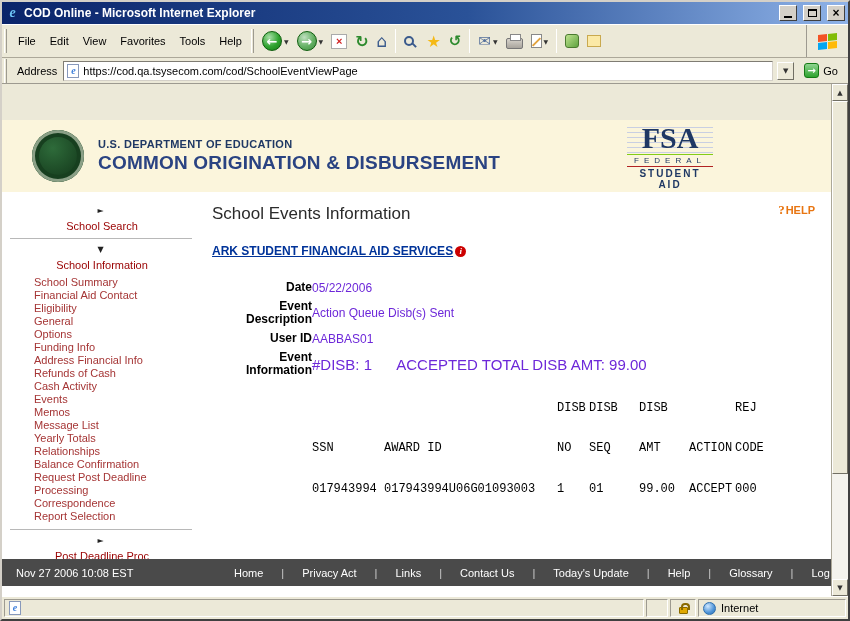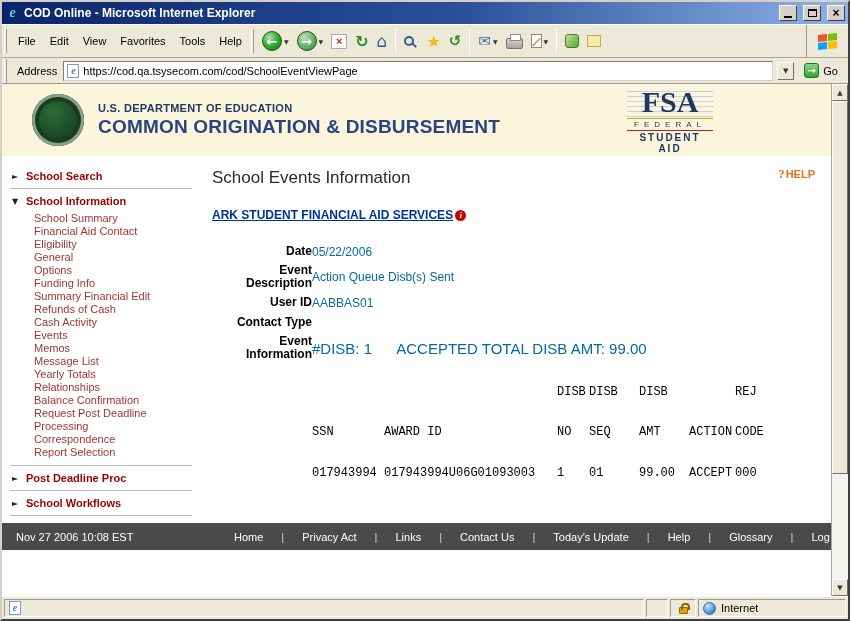--- a/index.html
+++ b/index.html
@@ -64,21 +64,21 @@
     font-style:italic; font-weight:bold; color:#3C7EDB; font-size:10px; line-height:12px; text-align:center; }
   .addr-field input { border:none; outline:none; flex:1; font-size:11px; font-family:"Liberation Sans",sans-serif; background:transparent; }
   .addr-drop { width:17px; height:18px; background:#ECE9D8; border:1px solid; border-color:#fff #716F64 #716F64 #fff;
     font-size:7px; color:#333; display:flex; align-items:center; justify-content:center; cursor:pointer; }
   .go-btn { display:flex; align-items:center; gap:4px; padding:2px 6px; font-size:11px; cursor:pointer; }
   .ico-go { width:15px; height:15px; border-radius:3px; background:linear-gradient(#8FD48F,#2FA32F); border:1px solid #157A15;
     color:#fff; font-size:10px; font-weight:bold; display:flex; align-items:center; justify-content:center; }
 
   
   .content { flex:1; display:flex; min-height:0; }
-  .page { flex:1; display:flex; flex-direction:column; background:#fff; overflow:hidden; }
+  .page { flex:1; display:flex; flex-direction:column; background:#fff; overflow:hidden;margin-top:36px; }
 
   .banner { flex:0 0 72px; background:#FBF5DC; display:flex; align-items:center; padding:0 0 0 30px; }
   .seal { width:52px; height:52px; border-radius:50%; background:radial-gradient(circle at 40% 35%, #2E6B3A, #173F1F 70%);
     box-shadow:inset 0 0 0 3px rgba(235,240,220,.55), inset 0 0 0 7px rgba(23,63,31,1); margin-right:14px; flex:0 0 auto; }
   .dept { display:flex; flex-direction:column; gap:2px; }
   .dept-line1 { font-size:11px; font-weight:bold; color:#1F3864; letter-spacing:.3px; }
   .dept-line2 { font-size:19px; font-weight:bold; color:#2A4382; letter-spacing:.2px; }
   .fsa { margin-left:auto; margin-right:118px; text-align:center; width:86px; }
   .fsa-top { font-family:"Liberation Serif",serif; font-weight:bold; font-size:30px; line-height:30px; color:#1F3864;
     background:repeating-linear-gradient(to bottom, transparent 0 4px, #C9CFE2 4px 5px); }
@@ -88,42 +88,42 @@
 
   .navbar { flex:0 0 19px; background:#003399; display:flex; }
   .nav-tab { flex:1; text-align:center; color:#fff; font-weight:bold; font-size:11px; line-height:19px; cursor:pointer; }
   .nav-tab.active { background:#E8810D; }
 
   .page-body { flex:0 0 367px; display:flex; overflow:hidden; }
 
   
   .sidebar { flex:0 0 200px; padding:12px 0 0 8px; font-size:11px; }
   .side-section { border-bottom:1px solid #B8B8B8; width:182px; padding-bottom:4px; margin-bottom:4px; }
-  .side-header { color:#990000; font-weight:bold; display:flex; align-items:center; gap:5px; padding:2px 0 2px 2px; cursor:pointer; }
+  .side-header { color:#990000; font-weight:normal; display:flex; align-items:center; gap:5px; padding:2px 0 2px 2px; cursor:pointer;flex-direction:column; }
   .arrow { font-family:"DejaVu Sans",sans-serif; font-size:8px; color:#222; width:9px; }
   .arrow.right::after { content:"►"; }
   .arrow.down::after { content:"▼"; }
   .side-items { padding:3px 0 2px 24px; }
   .side-item { color:#A53535; line-height:13px; cursor:pointer; white-space:nowrap; }
 
   
   .main { flex:1; padding:12px 16px 0 10px; min-width:0; }
   .main-top { display:flex; justify-content:space-between; align-items:flex-start; }
   .page-title { font-size:17px; color:#2B2B2B; }
   .help-link { color:#E87511; font-weight:bold; font-size:11px; cursor:pointer; display:flex; align-items:flex-start; gap:1px; }
   .help-q { font-family:"Liberation Serif",serif; font-size:13px; line-height:11px; }
   .school-link-row { margin-top:20px; display:flex; align-items:center; gap:2px; }
   .school-link { color:#003399; font-weight:bold; font-size:12px; text-decoration:underline; cursor:pointer; }
   .info-icon { width:11px; height:11px; border-radius:50%; background:#CC0000; color:#fff; font-family:"Liberation Serif",serif;
     font-weight:bold; font-style:italic; font-size:9px; line-height:11px; text-align:center; cursor:pointer; }
 
   .fields { margin:22px 0 0 8px; }
   .field-row { display:flex; align-items:center; margin-bottom:5px; min-height:15px; }
   .field-label { width:92px; font-weight:bold; font-size:12px; line-height:13px; flex:0 0 92px;text-align:right; }
-  .field-value { font-size:12px; color:#0369a1; }
+  .field-value { font-size:12px; color:#6d28d9; }
   .field-value.mono { font-family:Liberation Sans, sans-serif; white-space:pre; font-size:15px; }
 
   .disb-table { margin:24px 0 0 100px; border-collapse:collapse; font-family:"Liberation Mono",monospace;
     font-size:12px; white-space:nowrap; table-layout:fixed; }
   .disb-table td { text-align:left; vertical-align:top; overflow:visible; }
   .disb-table tr.h1 td { padding-bottom:26px; }
   .disb-table tr.h2 td { padding-bottom:27px; }
 
   
   .page-footer { flex:0 0 27px; background:#4A4A4A; color:#fff; display:flex; align-items:center; font-size:11px; }
@@ -286,21 +286,21 @@
               <span class="arrow down"></span>
               <span>School Information</span>
             </div>
             <div class="side-items">
               <div class="side-item">School Summary</div>
               <div class="side-item">Financial Aid Contact</div>
               <div class="side-item">Eligibility</div>
               <div class="side-item">General</div>
               <div class="side-item">Options</div>
               <div class="side-item">Funding Info</div>
-              <div class="side-item">Summary Financial Edit</div>
+              <div class="side-item">Address Financial Info</div>
               <div class="side-item">Refunds of Cash</div>
               <div class="side-item">Cash Activity</div>
               <div class="side-item">Events</div>
               <div class="side-item">Memos</div>
               <div class="side-item">Message List</div>
               <div class="side-item">Yearly Totals</div>
               <div class="side-item">Relationships</div>
               <div class="side-item">Balance Confirmation</div>
               <div class="side-item">Request Post Deadline</div>
               <div class="side-item">Processing</div>
@@ -341,24 +341,20 @@
               <div class="field-label">Date</div>
               <div class="field-value">05/22/2006</div>
             </div>
             <div class="field-row">
               <div class="field-label">Event Description</div>
               <div class="field-value">Action Queue Disb(s) Sent</div>
             </div>
             <div class="field-row">
               <div class="field-label">User ID</div>
               <div class="field-value">AABBAS01</div>
-            </div>
-            <div class="field-row">
-              <div class="field-label">Contact Type</div>
-              <div class="field-value"></div>
             </div>
             <div class="field-row">
               <div class="field-label">Event Information</div>
               <div class="field-value mono">#DISB: 1      ACCEPTED TOTAL DISB AMT: 99.00</div>
             </div>
           </div>
 
           <table class="disb-table">
             <colgroup>
               <col style="width:72px">

